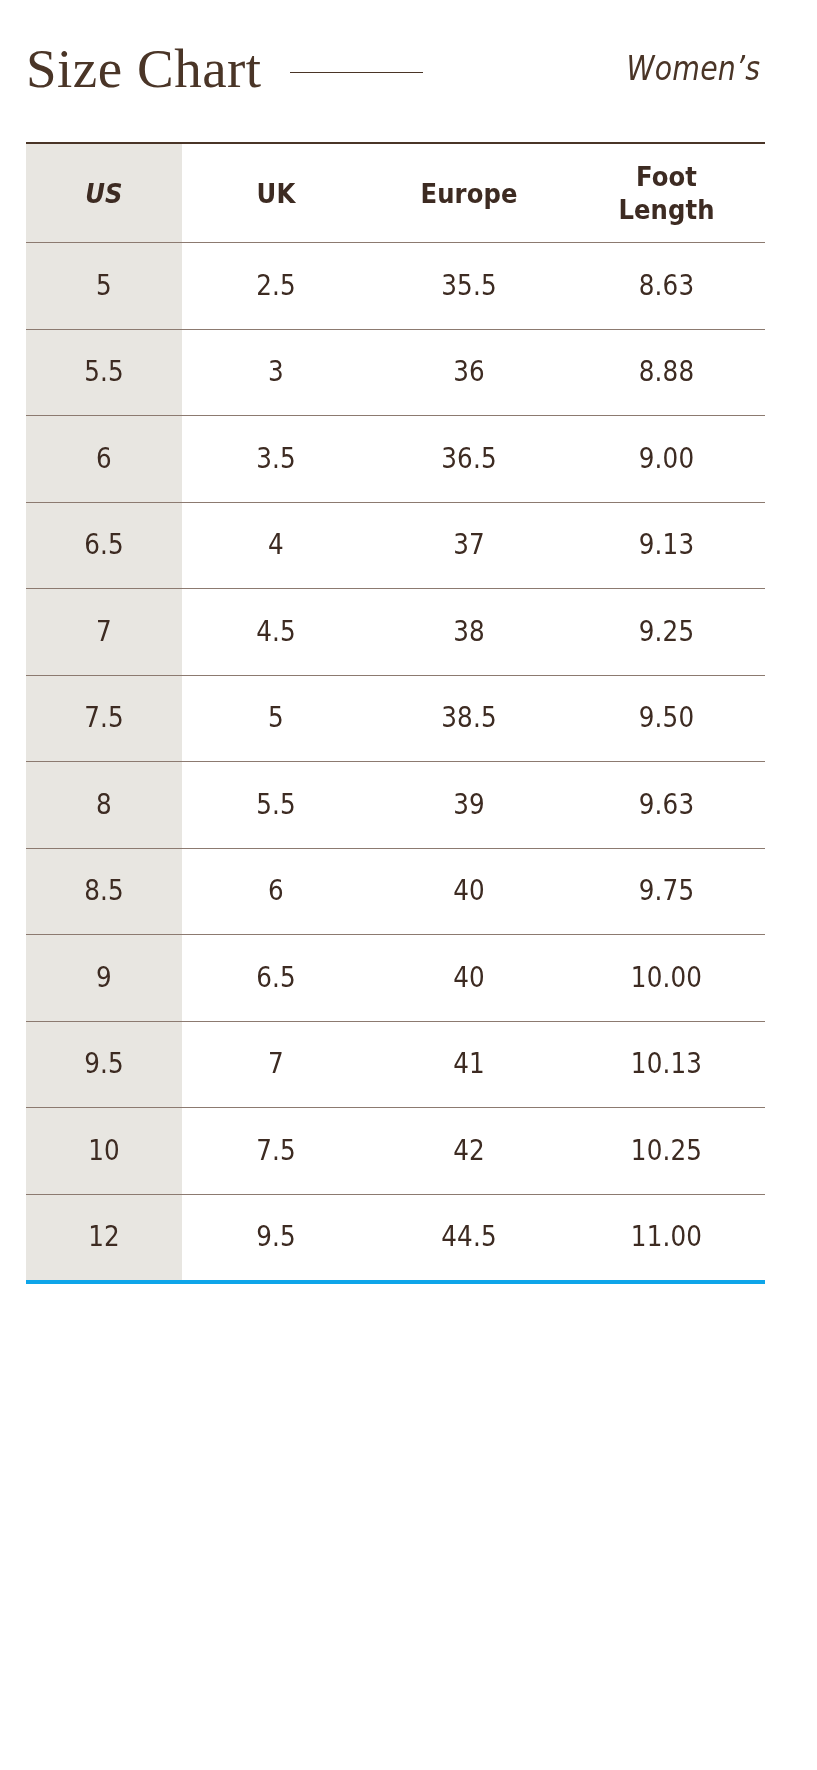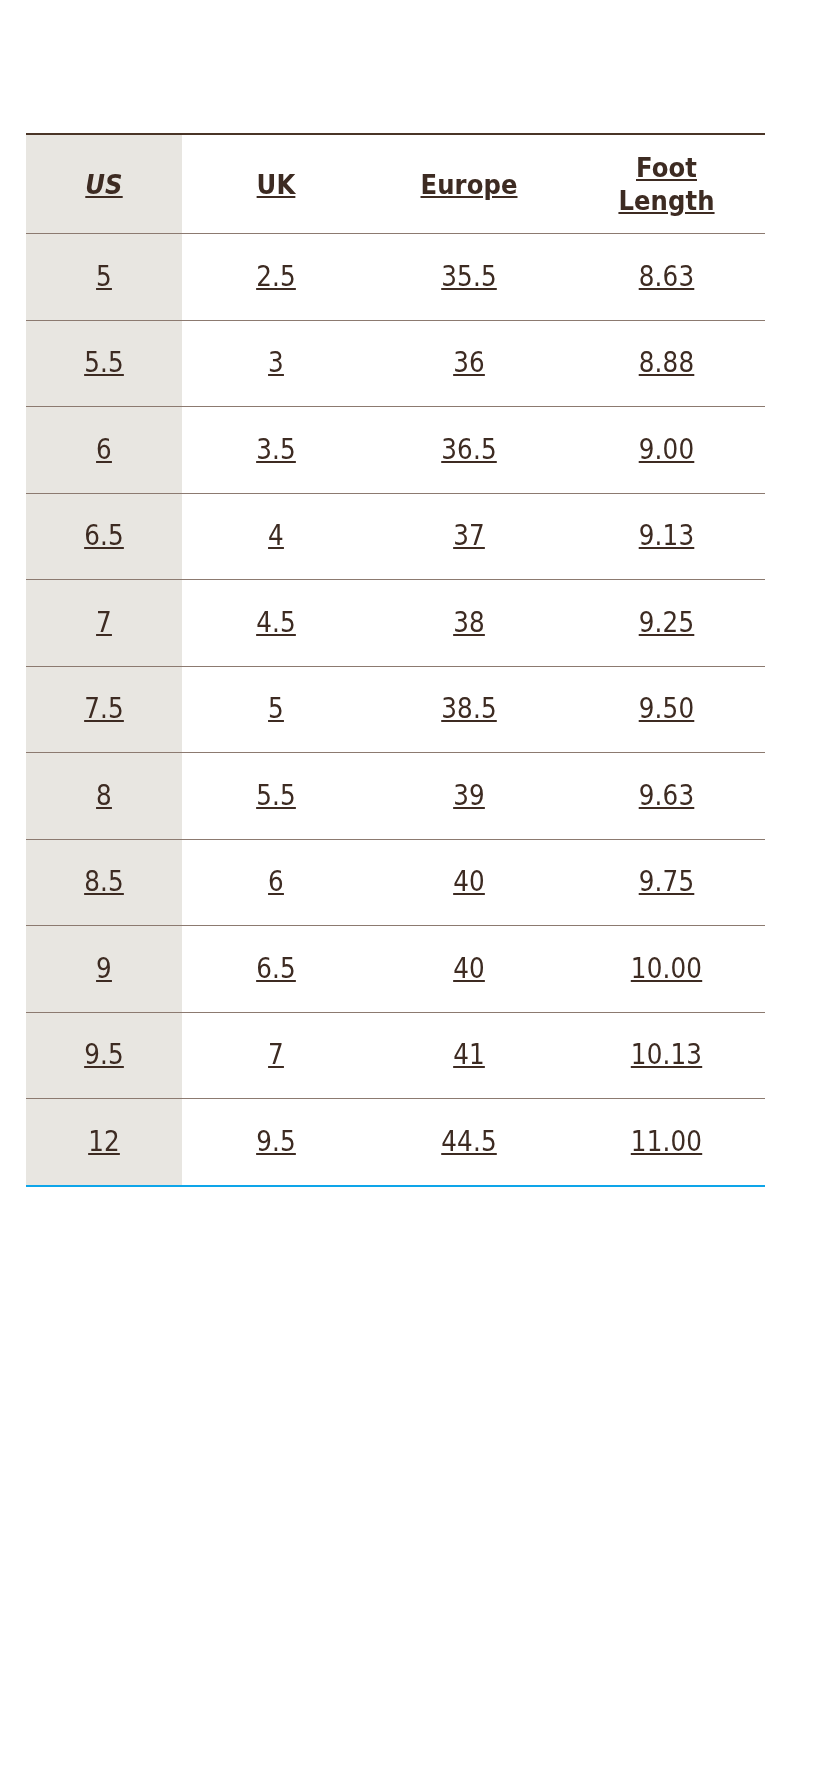--- a/index.html
+++ b/index.html
@@ -59,23 +59,22 @@
     color: #4A3527;
     transform: scaleX(0.86);
     transform-origin: right center;
     white-space: nowrap;
   }
 
   
   .size-table-wrap {
     position: absolute;
     left: 26px;
-    top: 133px;
+    top: 142px;
     width: 739px;
-    text-decoration: underline;
   }
   table.size-table {
     width: 739px;
     border-collapse: collapse;
     table-layout: fixed;
   }
   table.size-table col.c-us     { width: 156px; }
   table.size-table col.c-uk     { width: 188px; }
   table.size-table col.c-eu     { width: 198px; }
   table.size-table col.c-foot   { width: 197px; }
@@ -94,21 +93,21 @@
   }
   table.size-table thead th {
     height: 98px;
     border-bottom: 1.4px solid #8C7A70;
   }
   table.size-table tbody td {
     height: 85.5px;
     border-bottom: 1.4px solid #8C7A70;
   }
   table.size-table tbody tr:last-child td {
-    border-bottom: 2px solid #0ea5e9;
+    border-bottom: 4px solid #0ea5e9;
   }
 
   
   .col-us {
     background: #E8E6E1;
   }
 
   
   .hdr-text {
     display: block;
@@ -138,20 +137,25 @@
     letter-spacing: 0.2px;
     color: #3D2B22;
     transform: scaleX(0.88);
   }
 </style>
 </head>
 <body>
 
 <div class="page">
 
+  <div class="chart-header">
+    <div class="chart-title">Size Chart</div>
+    <div class="title-rule"></div>
+    <div class="chart-subtitle">Women’s</div>
+  </div>
 
   <div class="size-table-wrap">
     <table class="size-table">
       <colgroup>
         <col class="c-us">
           <col class="c-uk">
           <col class="c-eu">
           <col class="c-foot">
       </colgroup>
       <thead>
@@ -306,20 +310,34 @@
             </td>
             <td>
               <span class="cell-text">41</span>
             </td>
             <td>
               <span class="cell-text">10.13</span>
             </td>
           </tr>
           <tr>
             <td class="col-us">
+              <span class="cell-text">10</span>
+            </td>
+            <td>
+              <span class="cell-text">7.5</span>
+            </td>
+            <td>
+              <span class="cell-text">42</span>
+            </td>
+            <td>
+              <span class="cell-text">10.25</span>
+            </td>
+          </tr>
+          <tr>
+            <td class="col-us">
               <span class="cell-text">12</span>
             </td>
             <td>
               <span class="cell-text">9.5</span>
             </td>
             <td>
               <span class="cell-text">44.5</span>
             </td>
             <td>
               <span class="cell-text">11.00</span>

